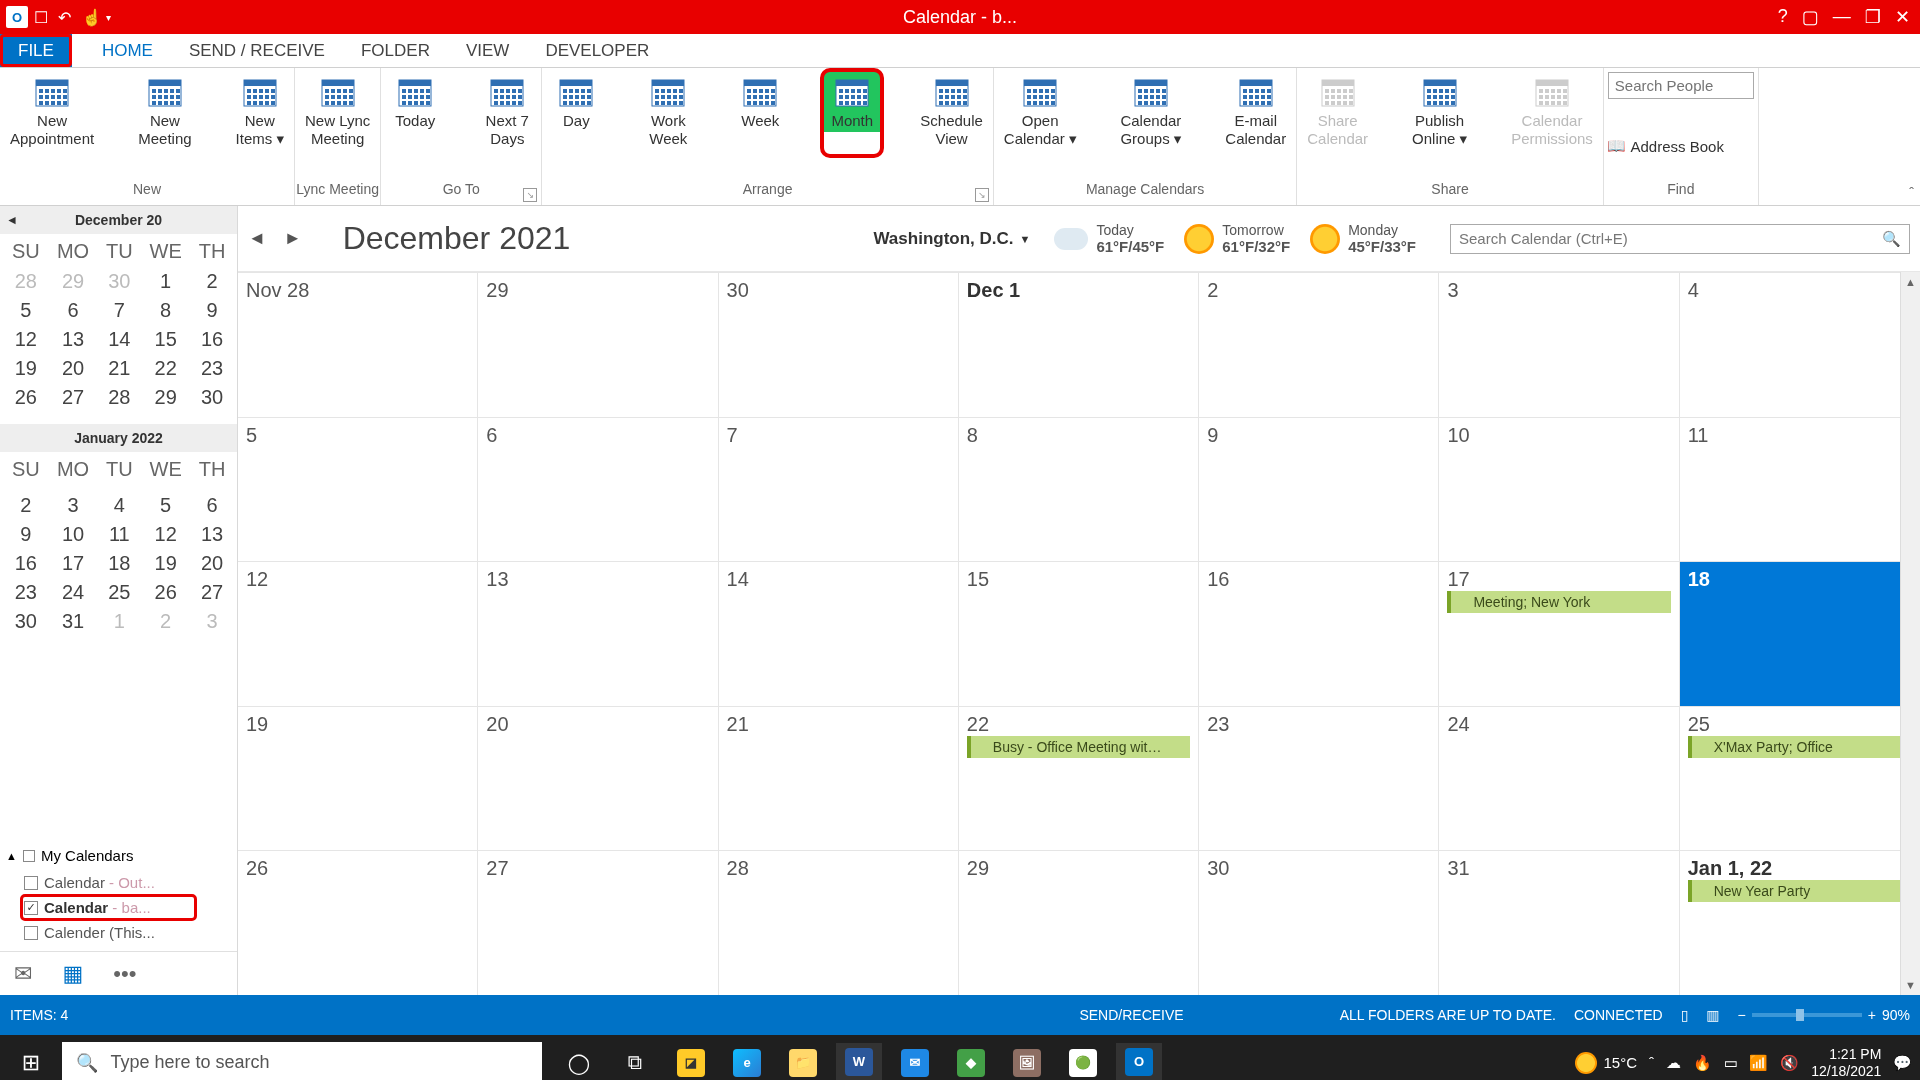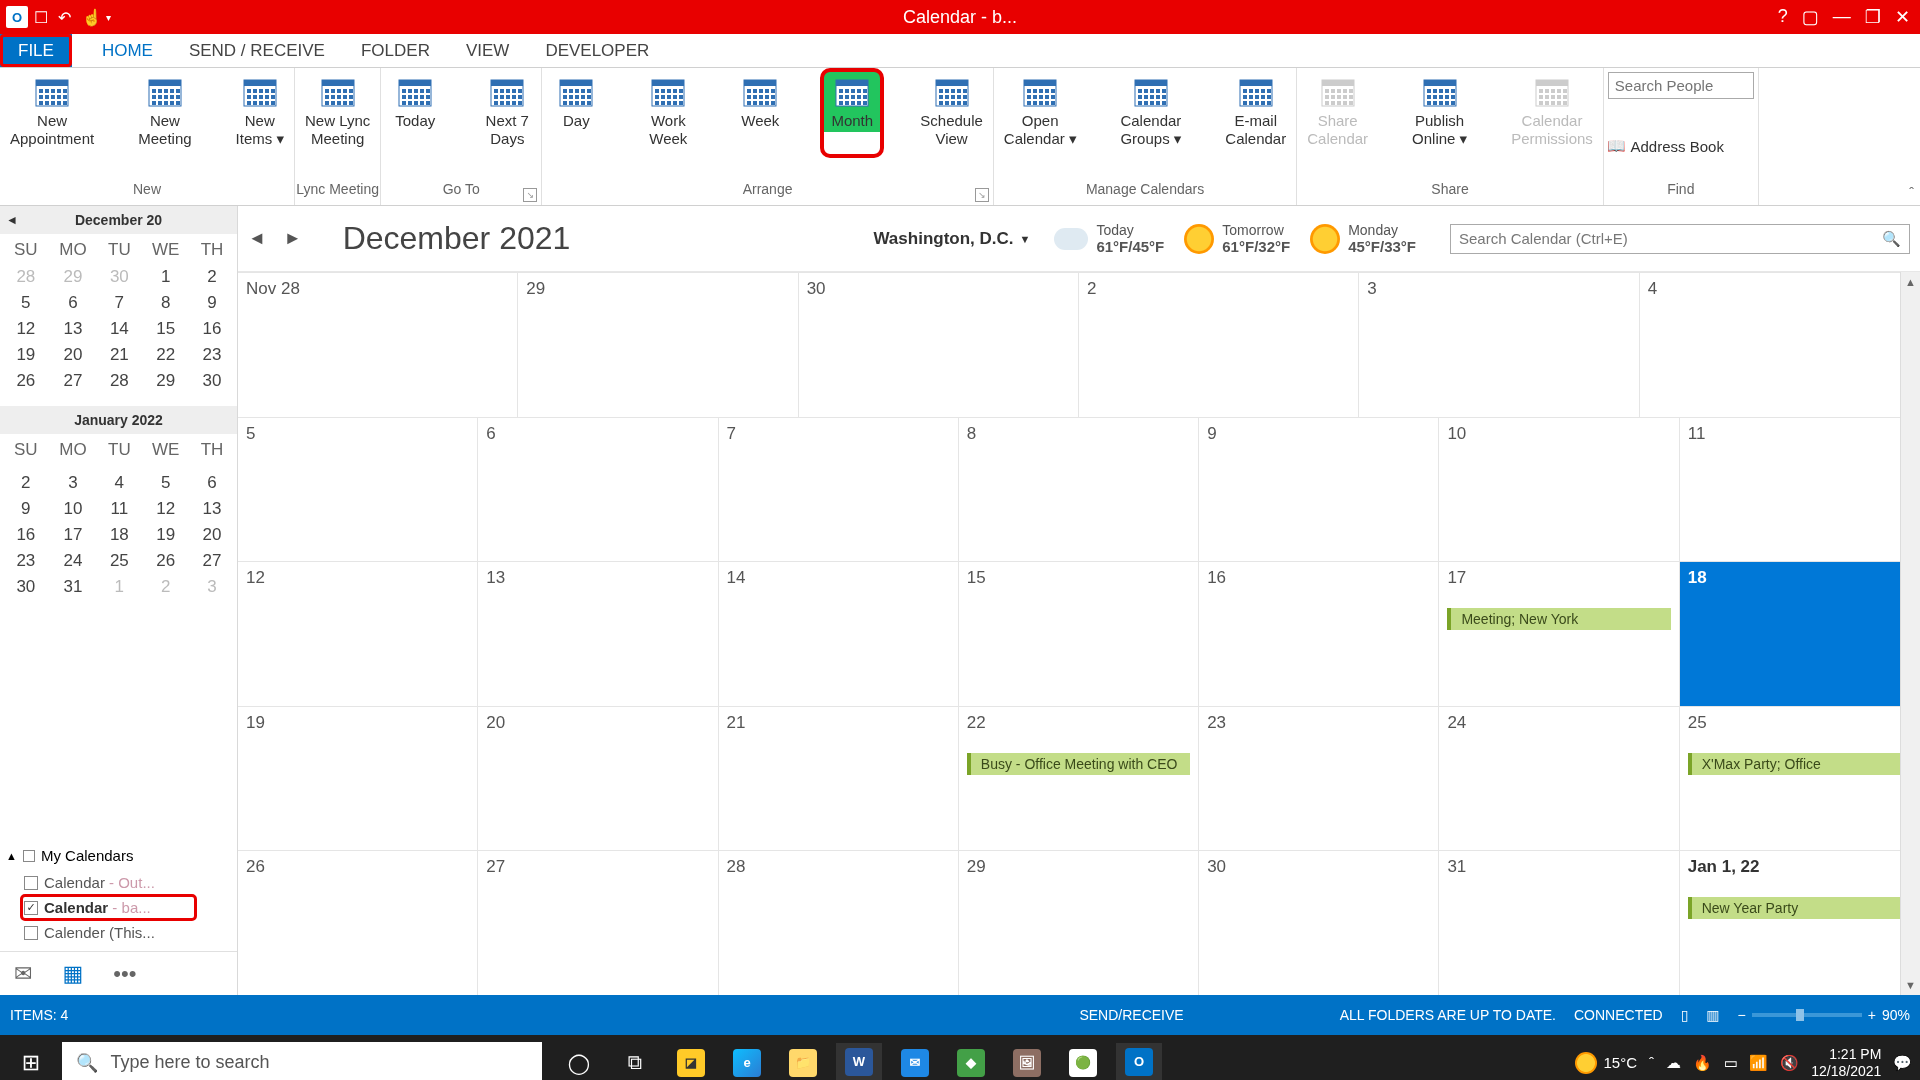--- a/index.html
+++ b/index.html
@@ -39,21 +39,21 @@
 .addr-book{font-size:15px;color:#333;display:flex;align-items:center;gap:4px;}
 
 .collapse-rib{position:absolute;right:6px;bottom:4px;font-size:14px;color:#666;}
 
 
 .mainbody{display:flex;height:calc(100% - 34px - 34px - 138px - 30px - 55px);}
 .sidebar{width:238px;border-right:1px solid #d9d9d9;background:#fff;display:flex;flex-direction:column;}
 .monthhdr{height:28px;background:#eee;display:flex;align-items:center;justify-content:center;font-size:14px;font-weight:600;color:#333;position:relative;}
 .monthhdr .navbtn{position:absolute;left:6px;font-size:12px;}
 .mini-cal{padding:2px 4px;}
-.mini-cal table{width:100%;border-collapse:collapse;font-size:17px;color:#444;}
+.mini-cal table{width:100%;border-collapse:collapse;font-size:20px;color:#444;}
 .mini-cal th{font-weight:normal;color:#666;padding:4px 0;}
 .mini-cal td{text-align:center;padding:3px 0;}
 .mini-cal td.dim{color:#bbb;}
 .my-cals{padding:6px 4px;font-size:15px;}
 .my-cals .hdr{display:flex;align-items:center;gap:6px;padding:6px 2px;}
 .my-cals .item{display:flex;align-items:center;gap:6px;padding:4px 2px 4px 20px;color:#555;position:relative;}
 .my-cals .cb{width:14px;height:14px;border:1px solid #888;display:inline-flex;align-items:center;justify-content:center;font-size:11px;color:#333;}
 .my-cals .item .txt{white-space:nowrap;overflow:hidden;text-overflow:ellipsis;}
 .my-cals .item .muted{color:#c9a;}
 .annot-cal{position:absolute;border:3px solid #e80000;border-radius:5px;pointer-events:none;left:16px;top:-1px;right:36px;bottom:-1px;}
@@ -74,25 +74,25 @@
 .weather .cloud{width:34px;height:22px;border-radius:12px;background:#dfeaf2;position:relative;}
 .cal-search{margin-left:20px;border:1px solid #aaa;height:30px;display:flex;align-items:center;padding:0 8px;flex:0 0 460px;color:#777;font-size:15px;justify-content:space-between;}
 
 .dayhdr{height:32px;display:flex;}
 .dayhdr div{flex:1;background:#d6e8a8;color:#5a6b33;font-size:15px;display:flex;align-items:center;padding-left:12px;border-right:1px solid #cddc9e;}
 .dayhdr div.sat{background:#8fae4a;color:#fff;}
 
 .grid{flex:1;display:flex;flex-direction:column;position:relative;}
 .wk{flex:1;display:flex;border-top:1px solid #e5e5e5;}
 .cell{flex:1;border-right:1px solid #e5e5e5;padding:6px 8px;position:relative;font-size:18px;color:#555;overflow:hidden;}
-.cell .dn{font-size:17px;color:#555;}
+.cell .dn{font-size:20px;color:#555;}
 .cell .dn.bold{font-weight:700;color:#333;}
 .cell.today{background:#0078d7;color:#fff;}
 .cell.today .dn{color:#fff;font-weight:700;}
-.evt{margin-top:20px;background:#c3dd88;border-left:4px solid #7ba428;font-size:14px;color:#3a4a1a;padding:3px 10px;white-space:nowrap;overflow:hidden;text-overflow:ellipsis;}
+.evt{margin-top:0;background:#c3dd88;border-left:4px solid #7ba428;font-size:14px;color:#3a4a1a;padding:3px 22px;white-space:nowrap;overflow:hidden;text-overflow:ellipsis;}
 
 .vscroll{position:absolute;right:0;top:0;bottom:0;width:20px;background:#f0f0f0;border-left:1px solid #ddd;}
 .vscroll .up,.vscroll .dn{height:20px;display:flex;align-items:center;justify-content:center;font-size:11px;color:#666;}
 .vscroll .dn{position:absolute;bottom:0;width:100%;}
 
 
 .statusbar{height:40px;background:#0072c6;color:#fff;font-size:14px;display:flex;align-items:center;padding:0 10px;gap:18px;}
 .statusbar .spacer{flex:1;}
 .statusbar .zoom{display:flex;align-items:center;gap:6px;}
 .zline{width:110px;height:4px;background:#3a97d8;position:relative;}
@@ -833,20 +833,23 @@
     <div class="grid" id="calgrid">
       <div class="wk">
           <div class="cell">
             <div class="dn">Nov 28</div>
           </div>
           <div class="cell">
             <div class="dn">29</div>
           </div>
           <div class="cell">
             <div class="dn">30</div>
+          </div>
+          <div class="cell">
+            <div class="dn bold">Dec 1</div>
           </div>
           <div class="cell">
             <div class="dn">2</div>
           </div>
           <div class="cell">
             <div class="dn">3</div>
           </div>
           <div class="cell">
             <div class="dn">4</div>
           </div>

